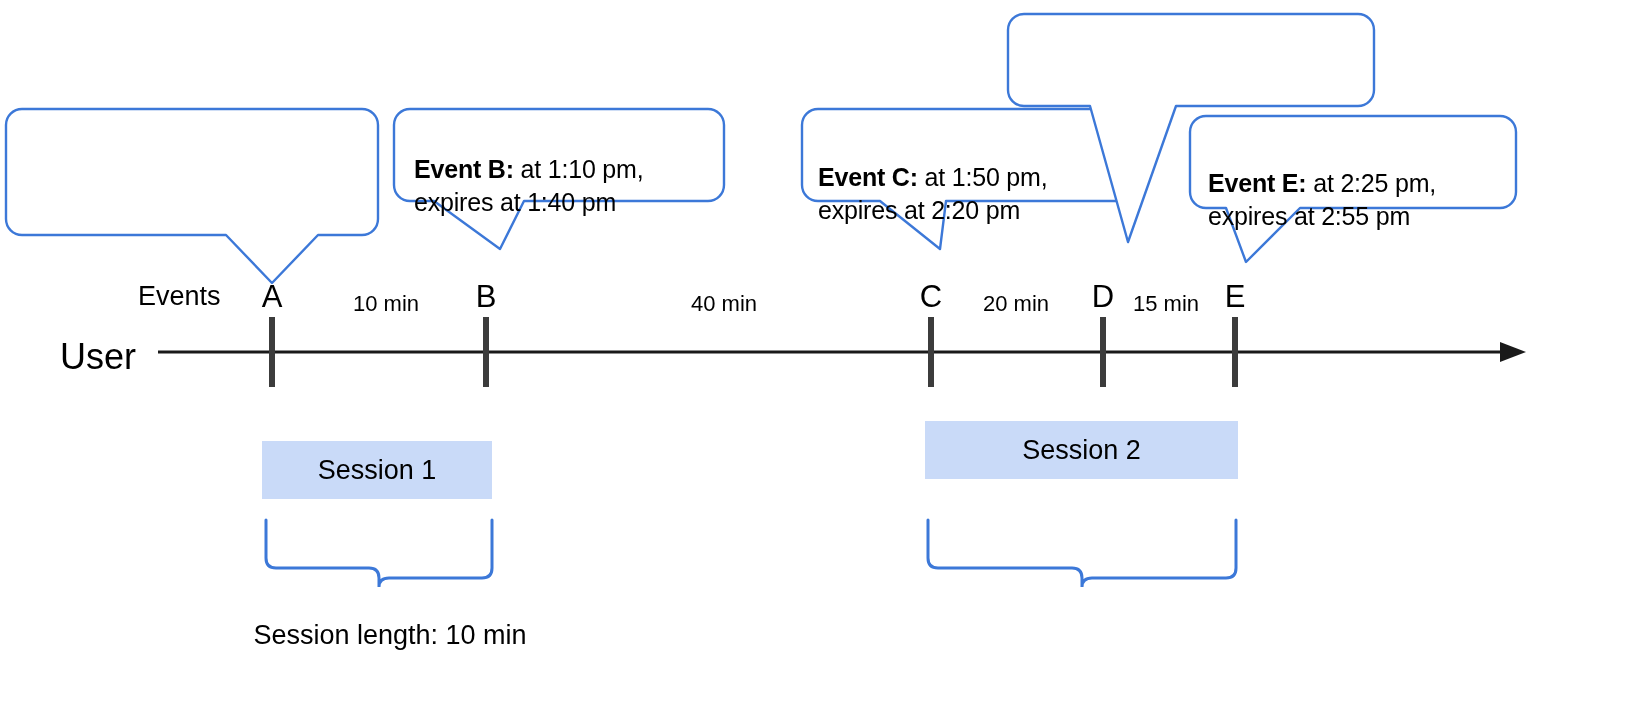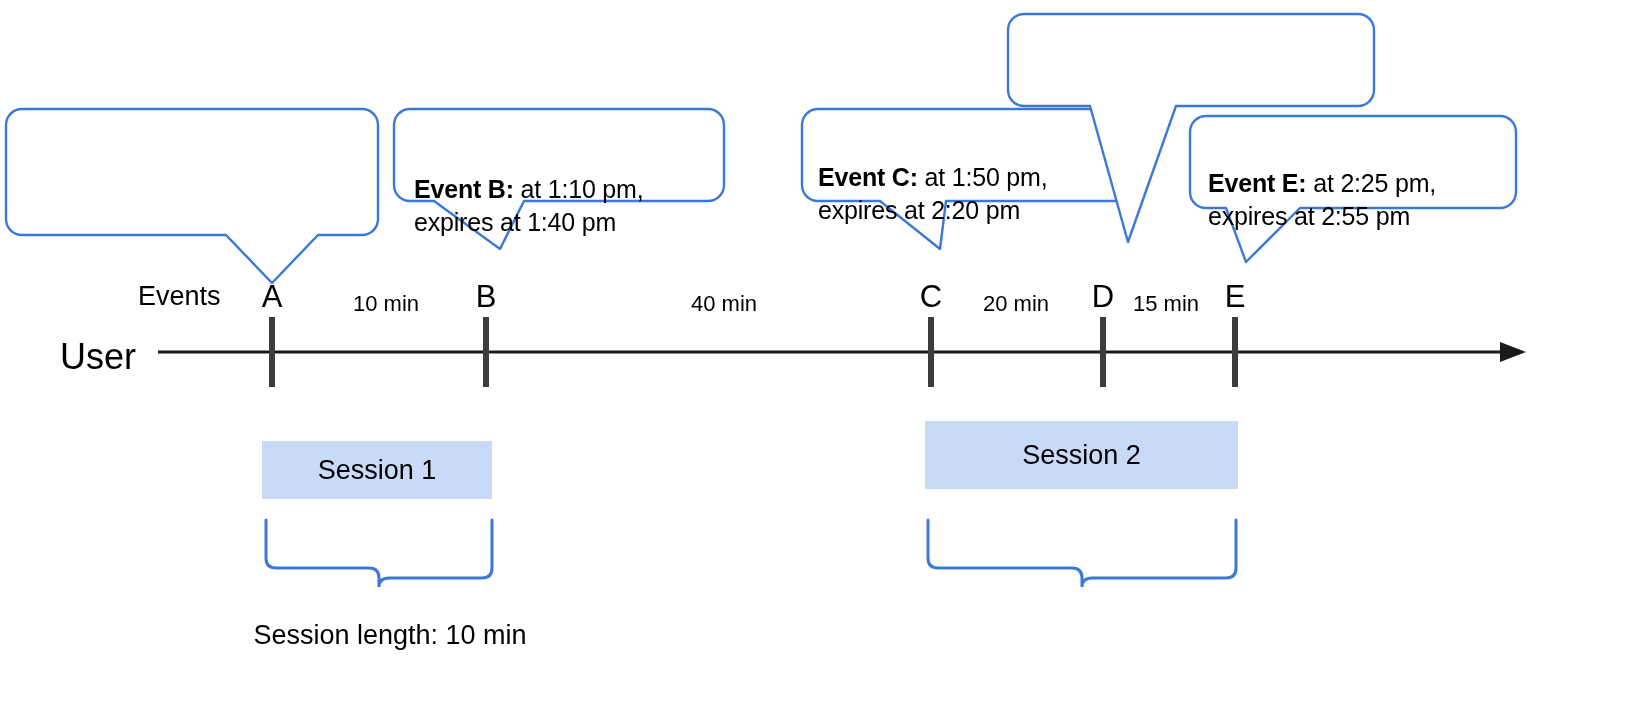--- a/index.html
+++ b/index.html
@@ -184,26 +184,26 @@
                L 1226 586
                Q 1236 586 1236 576
                L 1236 528" transform="translate(0,-8)"></path>
     </g>
 
   </svg>
 
   <div class="session-box" style="left:262px;top:421px;width:230px;height:58px;background:#c9daf8;margin-top:20px;">
     <span>Session 1</span>
   </div>
-  <div class="session-box" style="left:925px;top:421px;width:313px;height:68px;background:#c9daf8;">
+  <div class="session-box" style="left:925px;top:421px;width:313px;height:58px;background:#c9daf8;">
     <span>Session 2</span>
   </div>
 
 
-  <div class="callout-text" style="left:414px;top:140px;">
+  <div class="callout-text" style="left:414px;top:120px;">
     <b>Event B:</b><span> at 1:10 pm,
 expires at 1:40 pm</span>
   </div>
 
   <div class="callout-text" style="left:818px;top:128px;">
     <b>Event C:</b><span> at 1:50 pm,
 expires at 2:20 pm</span>
   </div>
 
 

